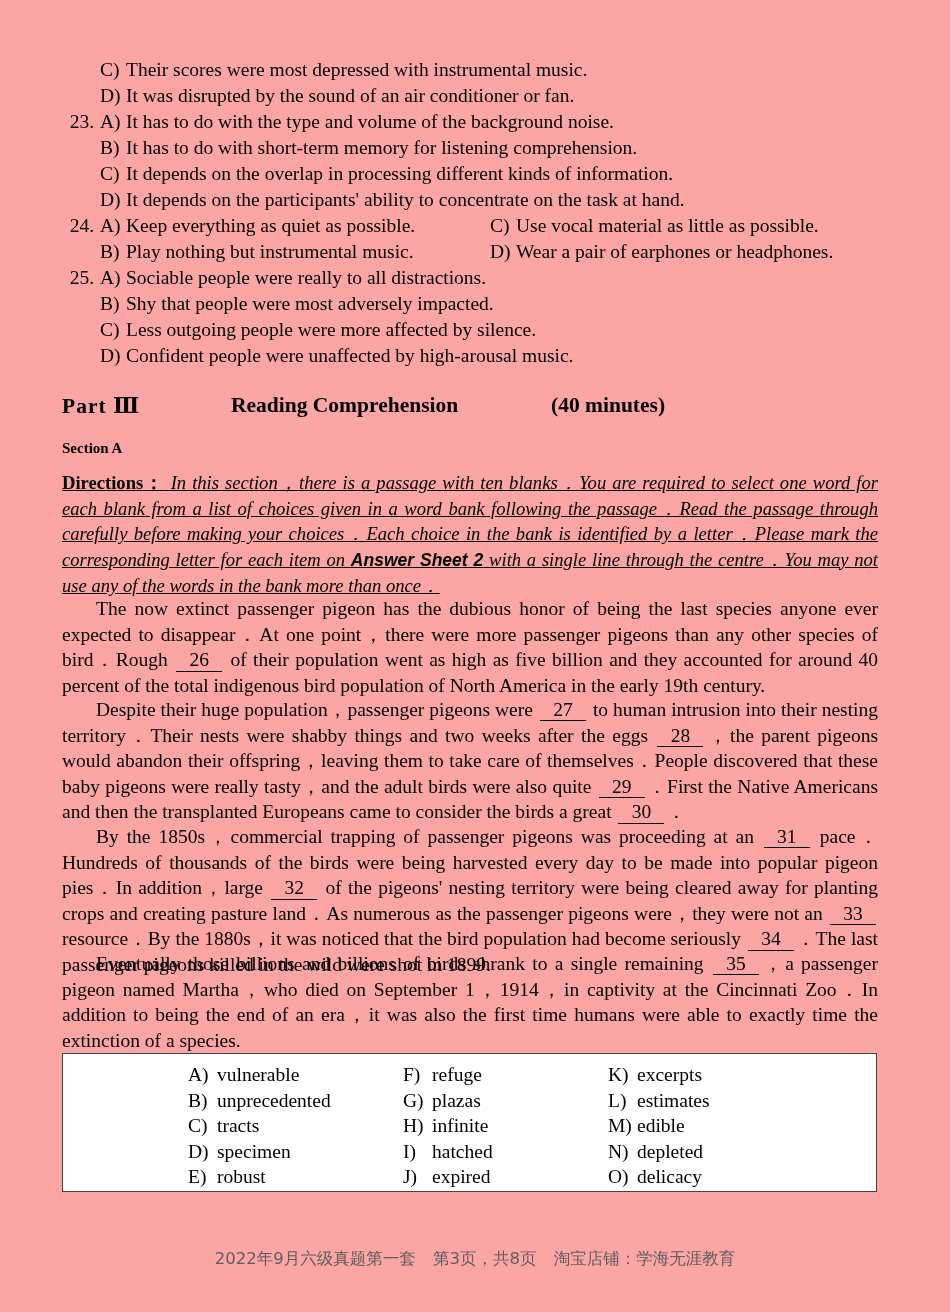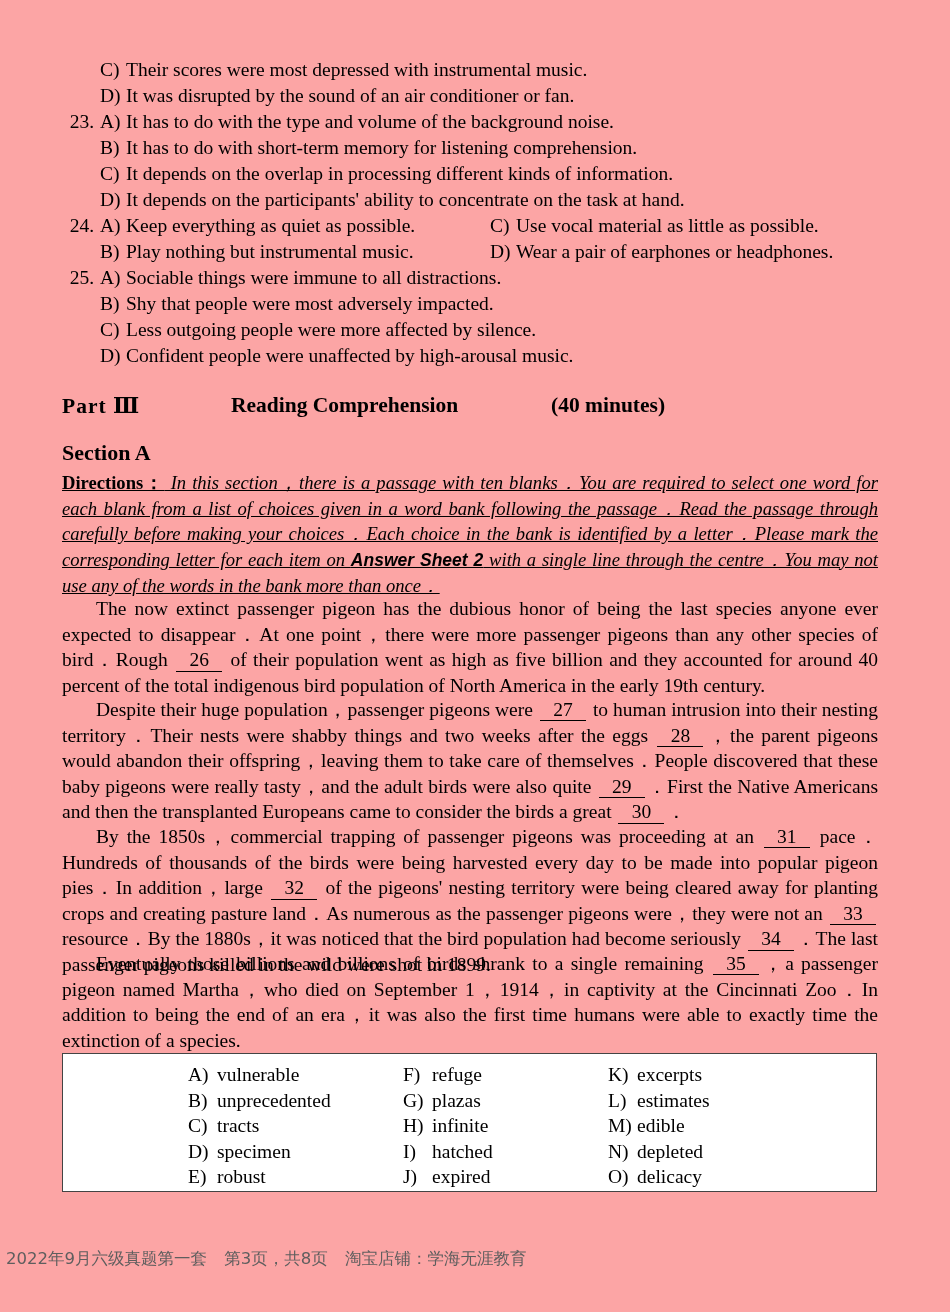--- a/index.html
+++ b/index.html
@@ -69,21 +69,21 @@
   }
   .part-head .ph-time {
     position: absolute;
     left: 551px;
   }
 
   .section-head {
     position: absolute;
     left: 62px;
     font-weight: bold;
-    font-size: 22px;
+    font-size: 15px;
   }
 
   
   .directions {
     position: absolute;
     left: 62px;
     width: 816px;
     font-size: 18.6px;
     line-height: 25.5px;
     font-style: italic;
@@ -150,21 +150,21 @@
     display: inline-block;
     min-width: 29px;
   }
 
   
   .footer {
     position: absolute;
     left: 0;
     top: 1248px;
     width: 950px;
-    text-align: left;
+    text-align: center;
     font-size: 16.5px;
     color: #5e5e5e;
     font-family: "DejaVu Sans", "Liberation Sans", sans-serif;
   }
   .footer span { margin: 0 6px; }
 </style>
 </head>
 <body>
 
 <div class="page">
@@ -193,21 +193,21 @@
         <span class="qnum">24.</span>
         <span class="opt-a"><span class="olabel">A)</span><span>Keep everything as quiet as possible.</span></span>
         <span class="opt-b"><span class="olabel">C)</span><span>Use vocal material as little as possible.</span></span>
       </div>
       <div class="optrow" style="position: absolute; left: 0px; top: 239px; width: 950px;">
         <span class="opt-a"><span class="olabel">B)</span><span>Play nothing but instrumental music.</span></span>
         <span class="opt-b"><span class="olabel">D)</span><span>Wear a pair of earphones or headphones.</span></span>
       </div>
       <div class="optrow" style="position: absolute; left: 0px; top: 265px; width: 880px;">
         <span class="qnum">25.</span>
-        <span class="opt-a"><span class="olabel">A)</span><span>Sociable things were immune to all distractions.</span></span>
+        <span class="opt-a"><span class="olabel">A)</span><span>Sociable people were really to all distractions.</span></span>
       </div>
       <div class="optrow" style="position: absolute; left: 0px; top: 291px; width: 950px;">
         <span class="opt-a"><span class="olabel">B)</span><span>Shy that people were most adversely impacted.</span></span>
       </div>
       <div class="optrow" style="position: absolute; left: 0px; top: 317px; width: 950px;">
         <span class="opt-a"><span class="olabel">C)</span><span>Less outgoing people were more affected by silence.</span></span>
       </div>
       <div class="optrow" style="position: absolute; left: 0px; top: 343px; width: 950px;">
         <span class="opt-a"><span class="olabel">D)</span><span>Confident people were unaffected by high-arousal music.</span></span>
       </div>

